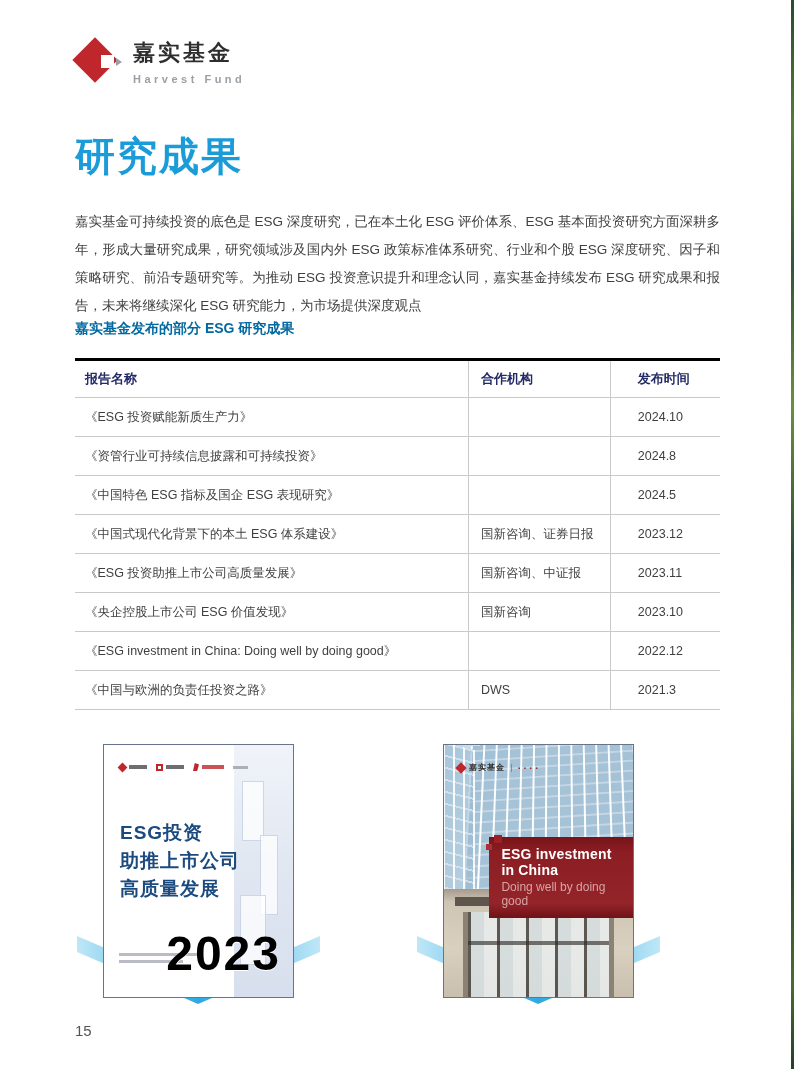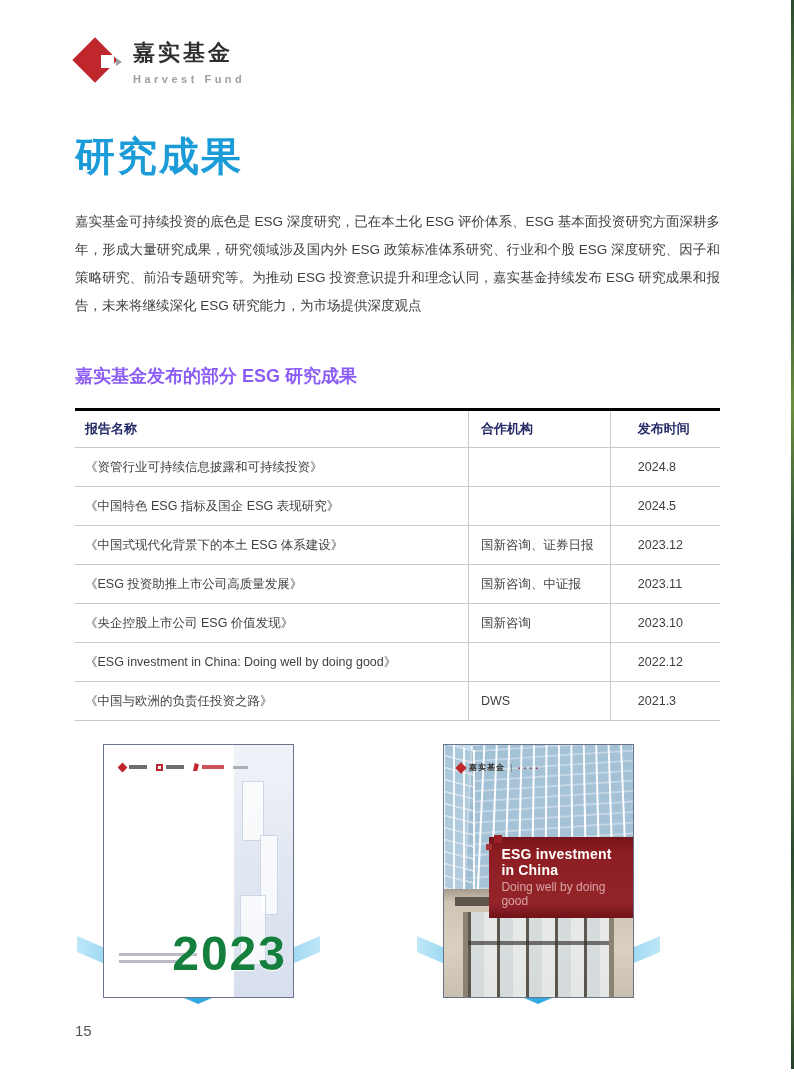--- a/index.html
+++ b/index.html
@@ -18,21 +18,21 @@
   .logo-diamond { position:absolute; left:4px; top:4px; width:32px; height:32px; background:#c0272d; transform:rotate(45deg); }
   .logo-notch { position:absolute; left:26px; top:15px; width:13px; height:13px; background:#ffffff; }
   .logo-pointer { position:absolute; left:41px; top:18px; width:0; height:0; border-left:6px solid #9aa0a6; border-top:4px solid transparent; border-bottom:4px solid transparent; }
   .logo-cn { font-size:22px; font-weight:700; color:#2e2e2e; letter-spacing:3px; }
   .logo-en { font-size:11px; color:#9aa0a6; letter-spacing:3.5px; font-weight:700; margin-top:5px; }
 
   
   .page-title { margin-top:44px; font-size:40px; font-weight:600; color:#1b9cd9; letter-spacing:2px; }
   .intro { margin-top:24px; font-size:13.5px; line-height:28px; color:#404040; text-align:justify; }
 
-  .section-heading { margin-top:44px; font-size:18px; font-weight:700; color:#8b5cf6; }
+  .section-heading { font-size:14px; font-weight:700; color:#0369a1; }
 
   
   table.research { margin-top:20px; width:100%; border-collapse:collapse; border-top:3px solid #000000; }
   table.research th, table.research td { border-bottom:1px solid #c9c9c9; font-weight:400; text-align:left; vertical-align:middle; }
   table.research th { height:38px; font-weight:700; color:#232a66; font-size:13px; }
   table.research td { height:39px; color:#3f3f3f; font-size:12.5px; }
   .col-name  { width:61%; padding-left:10px; }
   .col-part  { width:22%; padding-left:12px; border-left:1px solid #c9c9c9; }
   .col-date  { width:17%; padding-left:27px; border-left:1px solid #c9c9c9; }
 
@@ -51,21 +51,21 @@
   .mini-square { width:7px; height:7px; border:2px solid #c0272d; }
   .mini-glyph { width:6px; height:8px; background:#c0272d; clip-path:polygon(0 100%,30% 0,100% 20%,70% 100%); }
   .mini-bar { width:18px; height:4px; background:#4a4a4a; opacity:.8; }
   .mini-bar.red { background:#c0272d; width:22px; }
   .mini-bar.gray { background:#9aa0a6; width:15px; height:3px; }
   .c1-sketch { position:absolute; right:0; top:0; bottom:0; width:31%;
     background:linear-gradient(180deg,#f0f3f9 0%,#e2e8f2 45%,#d7dfee 100%); }
   .c1-sketch .blk { position:absolute; background:rgba(255,255,255,.75); border:1px solid rgba(175,190,215,.6); }
   .c1-title { position:absolute; left:16px; top:74px; }
   .c1-title div { font-size:19px; font-weight:700; color:#1b4a7e; line-height:28px; letter-spacing:1px; }
-  .c1-year { position:absolute; right:6px; bottom:16px; font-size:48px; font-weight:700; color:#15803d; letter-spacing:2px; text-shadow:0 1px 0 #fff; }
+  .c1-year { position:absolute; right:12px; bottom:16px; font-size:48px; font-weight:700; color:#000000; letter-spacing:2px; text-shadow:0 1px 0 #fff; }
   .c1-foot { position:absolute; left:15px; bottom:34px; }
   .c1-foot .line { height:3px; background:#b9bcc4; margin-top:4px; }
   .c1-foot .l1 { width:78px; } .c1-foot .l2 { width:64px; }
 
   
   .c2-top { position:absolute; left:0; top:0; right:0; height:57%;
     background:linear-gradient(115deg,#bcd7ea 0%,#cfe3f0 18%,#dfeaf2 40%,#d4e2ee 100%); overflow:hidden; }
   .facade { position:absolute; }
   .facade-main { left:12%; top:-8%; width:95%; height:120%;
     background:
@@ -128,20 +128,25 @@
     <table class="research">
       <thead>
         <tr>
           <th class="col-name">报告名称</th>
           <th class="col-part">合作机构</th>
           <th class="col-date">发布时间</th>
         </tr>
       </thead>
       <tbody>
           <tr>
+            <td class="col-name">《ESG 投资赋能新质生产力》</td>
+            <td class="col-part"></td>
+            <td class="col-date">2024.10</td>
+          </tr>
+          <tr>
             <td class="col-name">《资管行业可持续信息披露和可持续投资》</td>
             <td class="col-part"></td>
             <td class="col-date">2024.8</td>
           </tr>
           <tr>
             <td class="col-name">《中国特色 ESG 指标及国企 ESG 表现研究》</td>
             <td class="col-part"></td>
             <td class="col-date">2024.5</td>
           </tr>
           <tr>
@@ -202,20 +207,25 @@
               <span class="mini-bar"></span>
             </span>
           <span class="mini">
               <span class="mini-glyph"></span>
               <span class="mini-bar red"></span>
             </span>
           <span class="mini">
               <span class="mini-bar gray"></span>
             </span>
         </div>
+        <div class="c1-title">
+          <div>ESG投资</div>
+          <div>助推上市公司</div>
+          <div>高质量发展</div>
+        </div>
         <div class="c1-foot">
           <div class="line l1"></div>
           <div class="line l2"></div>
         </div>
         <div class="c1-year">2023</div>
       </div>
     </div>
 
     <div class="cover-wrap second">
       <svg class="ribbon" viewBox="0 0 243 72" preserveAspectRatio="none">

